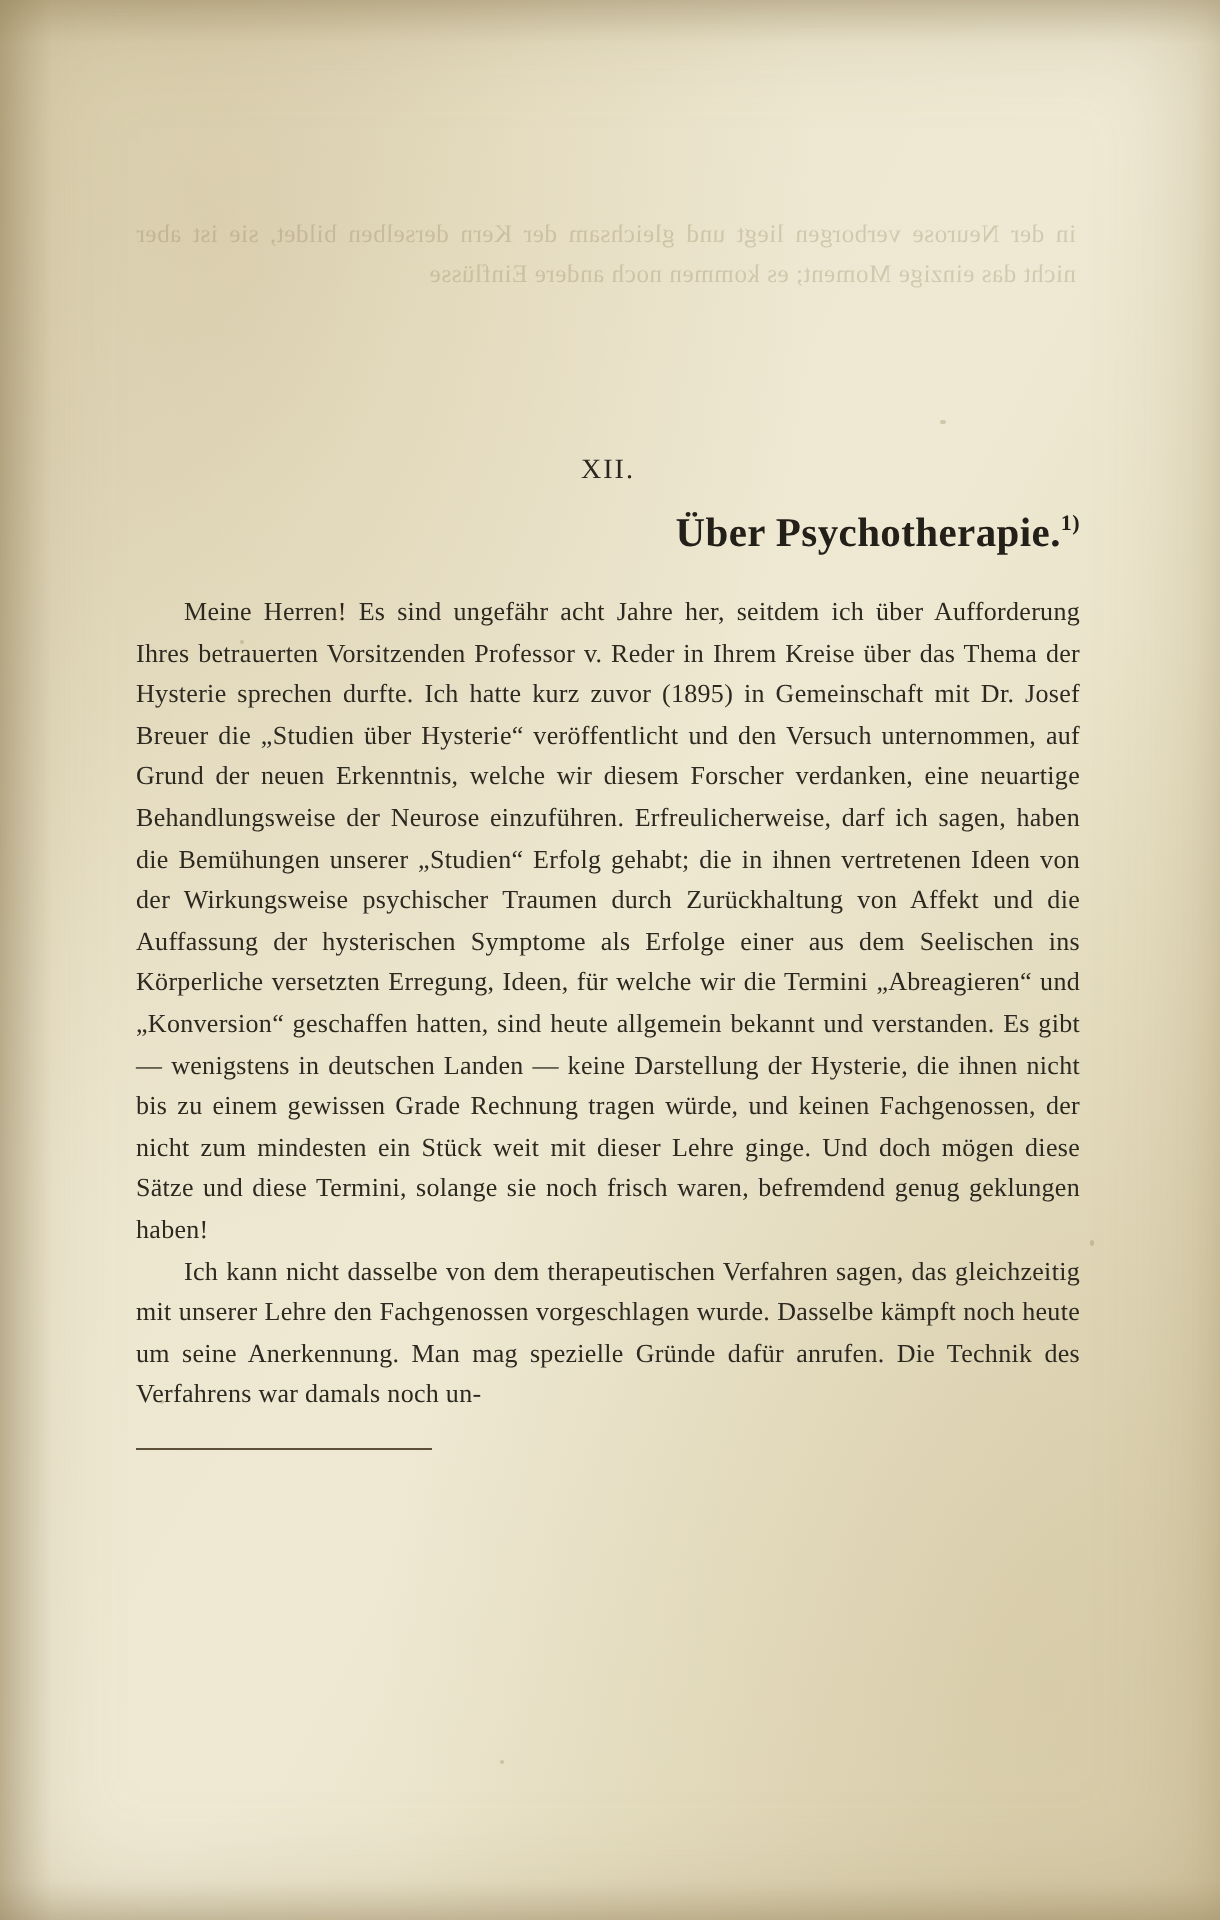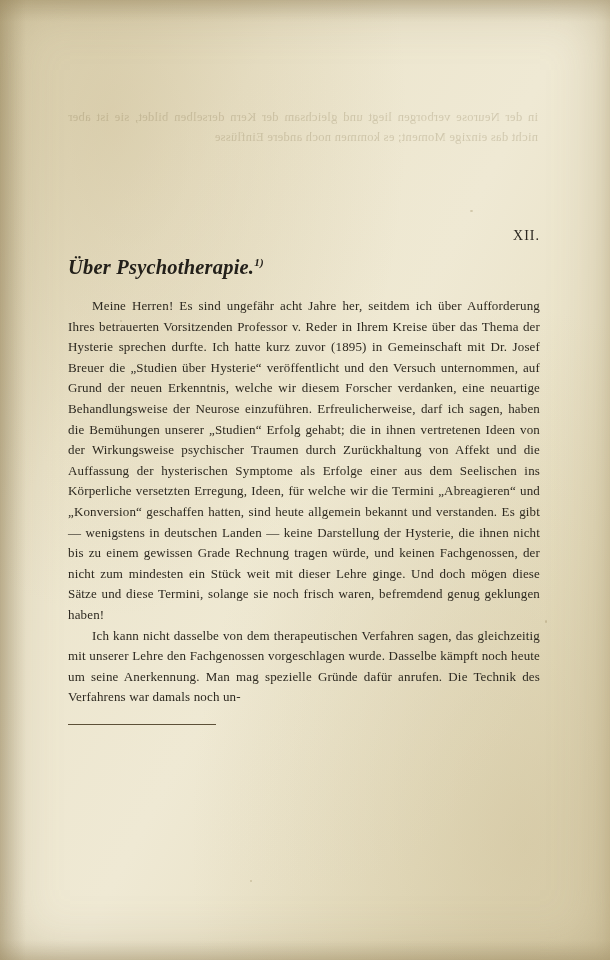--- a/index.html
+++ b/index.html
@@ -69,35 +69,34 @@
   }
 
   .content {
     position: absolute;
     left: 68px;
     top: 0;
     width: 472px;
   }
 
   .chapter-number {
-    text-align: right;
+    text-align: center;
     font-size: 14px;
     letter-spacing: 1px;
     margin-top: 228px;
     color: #2b2720;
   }
 
   .chapter-title {
-    text-align: left;
+    text-align: right;
     font-size: 20.5px;
     font-weight: bold;
     margin-top: 12px;
     letter-spacing: 0.2px;
     color: #23201a;
-    font-style: italic;
   }
   .chapter-title .fn {
     font-size: 11px;
     font-weight: bold;
     vertical-align: super;
   }
 
   .body-text {
     margin-top: 17px;
     font-size: 13px;

